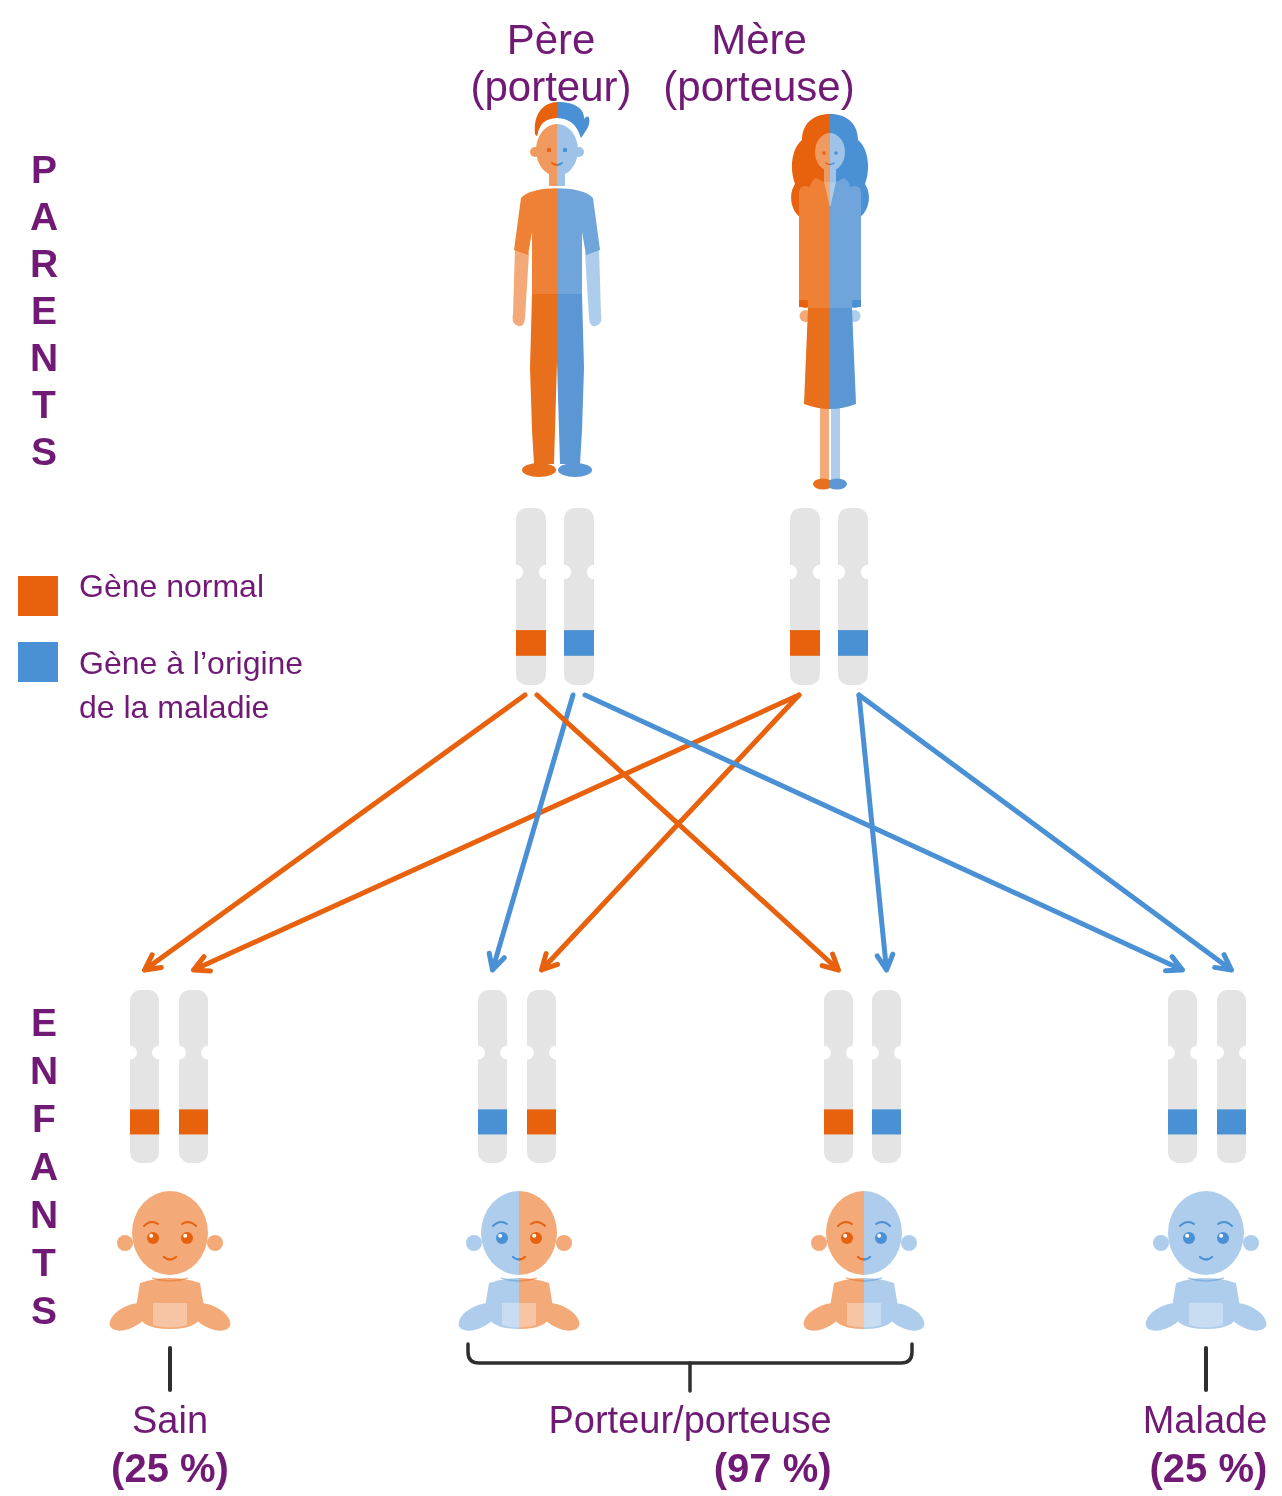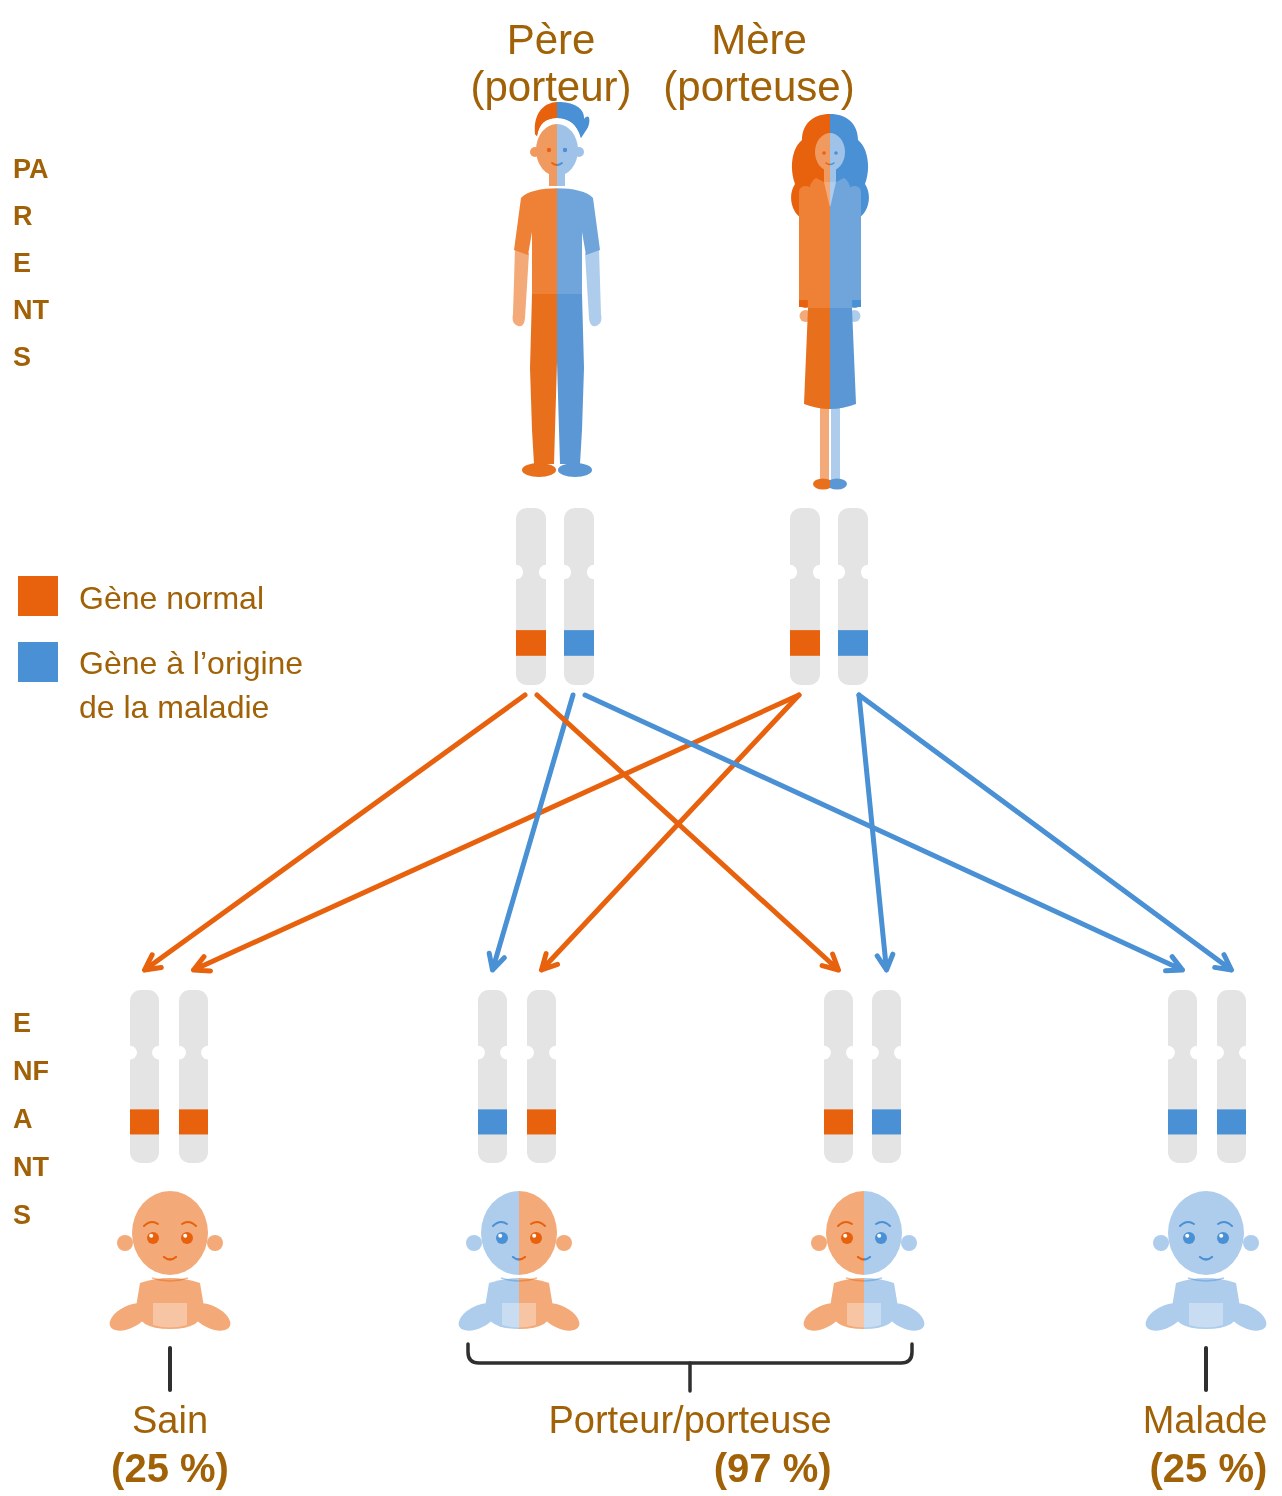--- a/index.html
+++ b/index.html
@@ -1,21 +1,21 @@
 <!DOCTYPE html>
 <html><head>
 <meta charset="utf-8">
 <style>
   html,body{margin:0;padding:0;background:#fff;}
   .canvas{position:relative;width:1282px;height:1496px;background:#fff;overflow:hidden;
-          font-family:"Liberation Sans",sans-serif;color:#a16207;}
+          font-family:"Liberation Sans",sans-serif;color:#701a75;}
   #gfx{position:absolute;left:0;top:0;z-index:0;}
   .txt{position:absolute;z-index:2;}
   .hdr{transform:translateX(-50%);text-align:center;font-size:42px;line-height:47px;}
-  .vaxis{left:13px;width:36px;text-align:left;font-weight:bold;font-size:27px;
+  .vaxis{left:26px;width:36px;text-align:center;font-weight:bold;font-size:39px;
          word-break:break-all;letter-spacing:0;}
   .vaxis.p{line-height:47px;}
   .vaxis.e{line-height:48px;}
   .swatch{position:absolute;left:18px;width:40px;height:40px;z-index:2;}
   .legtxt{left:79px;font-size:32px;line-height:44px;white-space:pre-line;}
   .out{transform:translateX(-50%);text-align:center;font-size:38px;line-height:48px;}
   .out .pct{font-weight:bold;font-size:40px;text-align:right;}
 </style>
 </head>
 <body>
@@ -373,21 +373,21 @@
   <div class="txt hdr" style="left:759px;top:16px">
     <div>Mère</div>
     <div>(porteuse)</div>
   </div>
 
   <div class="txt vaxis p" style="top:146px">PARENTS</div>
 
   <div class="txt vaxis e" style="top:999px">ENFANTS</div>
 
   <div class="swatch" id="sw-normal" style="top: 576px; background: rgb(232, 97, 13);"></div>
-  <div class="txt legtxt" style="top:576px">Gène normal</div>
+  <div class="txt legtxt" style="top:564px">Gène normal</div>
 
   <div class="swatch" id="sw-disease" style="top: 642px; background: rgb(74, 144, 212);"></div>
   <div class="txt legtxt" style="top:641px">Gène à l’origine
 de la maladie</div>
 
   <div class="txt out" style="left:170px;top:1396px">
     <div>Sain</div>
     <div class="pct">(25 %)</div>
   </div>
 

